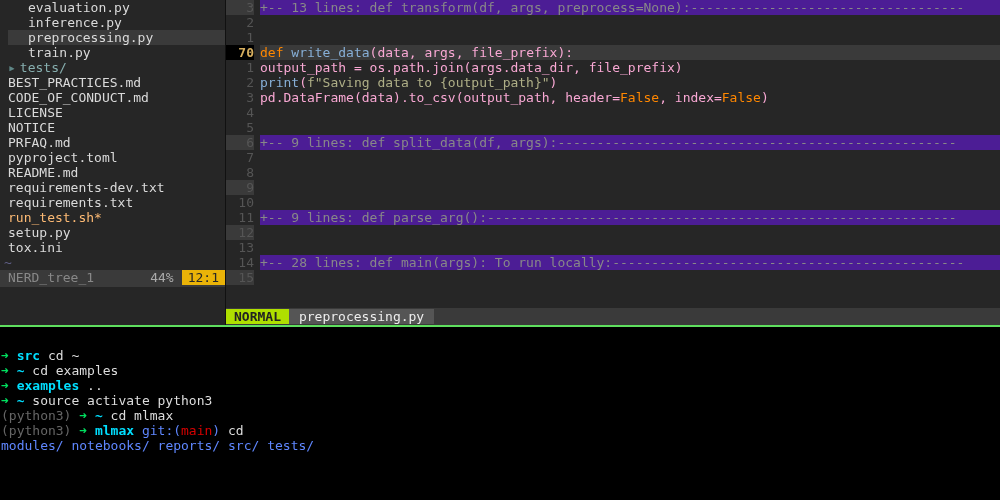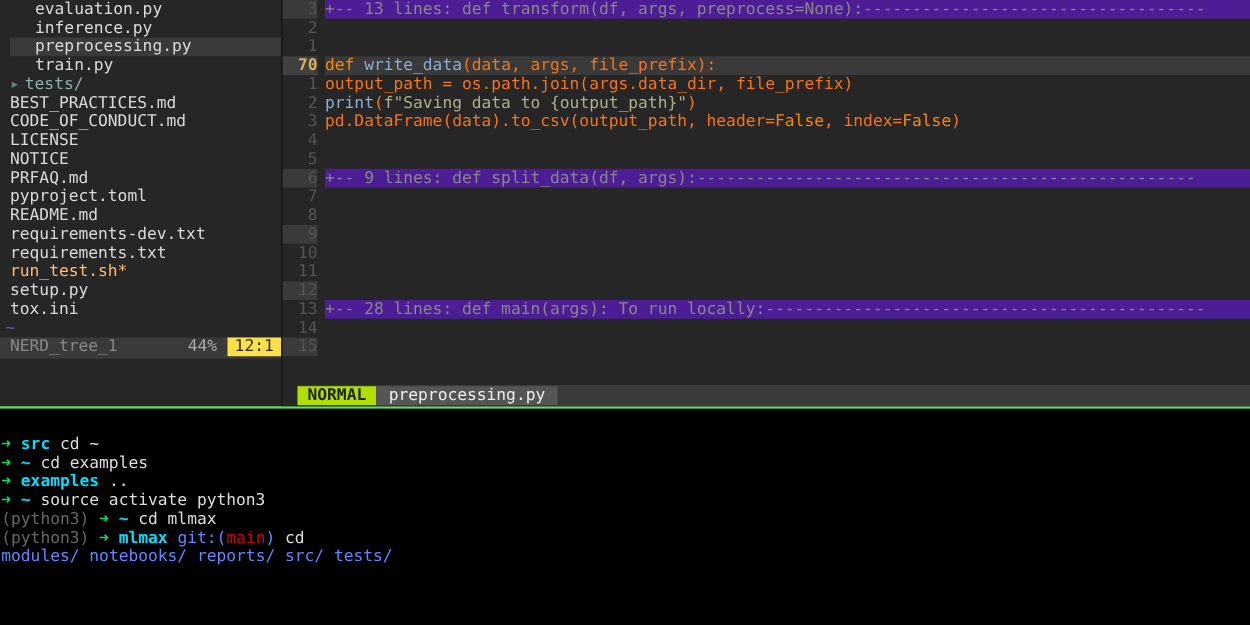--- a/index.html
+++ b/index.html
@@ -11,36 +11,36 @@
 .fileitem{padding:0;line-height:15px;height:15px;color:#dadada;white-space:nowrap}
 .fileitem.indent1{padding-left:20px}
 .fileitem.sel{background:#3a3a3a}
 .fileitem.dir{color:#87afaf}
 .fileitem.golden{color:#fdba74}
 .fileitem .tri{color:#5f8787;margin-right:4px}
 .tilde{color:#5f5f87;padding-left:4px}
 .sbstatus{background:#3a3a3a;color:#888;display:flex;height:17px;align-items:flex-start}
 .sbstatus .name{padding:0 8px;flex:1}
 .sbstatus .pct{padding:0 8px;color:#aaa}
-.sbstatus .pos{background:#fde047;color:#262626;padding:0 6px}
+.sbstatus .pos{background:#eab308;color:#262626;padding:0 6px}
 .editor{flex:1;background:#262626;overflow:hidden;position:relative}
 .gutter{position:absolute;left:0;top:0;width:34px;text-align:right;color:#555;padding-right:6px}
 .code{position:absolute;left:34px;top:0;right:0}
 .codeline{height:15px;line-height:15px;white-space:nowrap}
 .codeline.fold{background:#4c1d95;color:#888}
 .codeline.hl{background:#3a3a3a}
 .gutline{height:15px;line-height:15px}
-.gutline.cur{color:#d7af5f;background:#404040;font-weight:bold}
+.gutline.cur{color:#d7af5f;background:#000000;font-weight:bold}
 .gutline.hl{background:#3a3a3a}
 .kw{color:#ff8700}
 .fn{color:#87afd7}
 .str{color:#afaf87}
 .bool{color:#ff8700}
-.punct{color:#f97316}
-.edstatus{position:absolute;bottom:0;left:12px;right:0;height:17px;background:#3a3a3a;display:flex;align-items:center}
+.punct{color:#f9a8d4}
+.edstatus{position:absolute;bottom:0;left:0;right:0;height:17px;background:#3a3a3a;display:flex;align-items:center}
 .mode{background:#afdf00;color:#222;font-weight:bold;padding:0 8px}
 .fname{background:#555;color:#eee;padding:0 10px}
 .divider{height:2px;background:#5fdf5f;width:100%}
 .term{flex:1;background:#000;padding:6px 1px;color:#ddd;overflow:hidden}
 .termline{height:15px;line-height:15px;white-space:nowrap}
 .arrow{color:#00df5f;font-weight:bold}
 .pathc{color:#00dfff;font-weight:bold}
 .gitc{color:#5f87ff}
 .gitb{color:#d70000}
 .muted{color:#666}
@@ -108,20 +108,21 @@
           <div class="codeline"><span class="punct">    output_path = os.path.join(args.data_dir, file_prefix)</span></div>
           <div class="codeline"><span class="punct">    </span><span class="fn">print</span><span class="punct">(</span><span class="str">f"Saving data to {output_path}"</span><span class="punct">)</span></div>
           <div class="codeline"><span class="punct">    pd.DataFrame(data).to_csv(output_path, header=</span><span class="bool">False</span><span class="punct">, index=</span><span class="bool">False</span><span class="punct">)</span></div>
           <div class="codeline"></div>
           <div class="codeline"></div>
           <div class="codeline fold">+--  9 lines: def split_data(df, args):<span>---------------------------------------------------</span></div>
           <div class="codeline"></div>
           <div class="codeline"></div>
           <div class="codeline"></div>
           <div class="codeline"></div>
+          <div class="codeline fold">+--  9 lines: def parse_arg():<span>------------------------------------------------------------</span></div>
           <div class="codeline"></div>
           <div class="codeline"></div>
           <div class="codeline fold">+-- 28 lines: def main(args): To run locally:<span>---------------------------------------------</span></div>
         </div>
       <div class="edstatus">
         <span class="mode">NORMAL</span>
         <span class="fname">preprocessing.py</span>
       </div>
     </div>
   </div>

